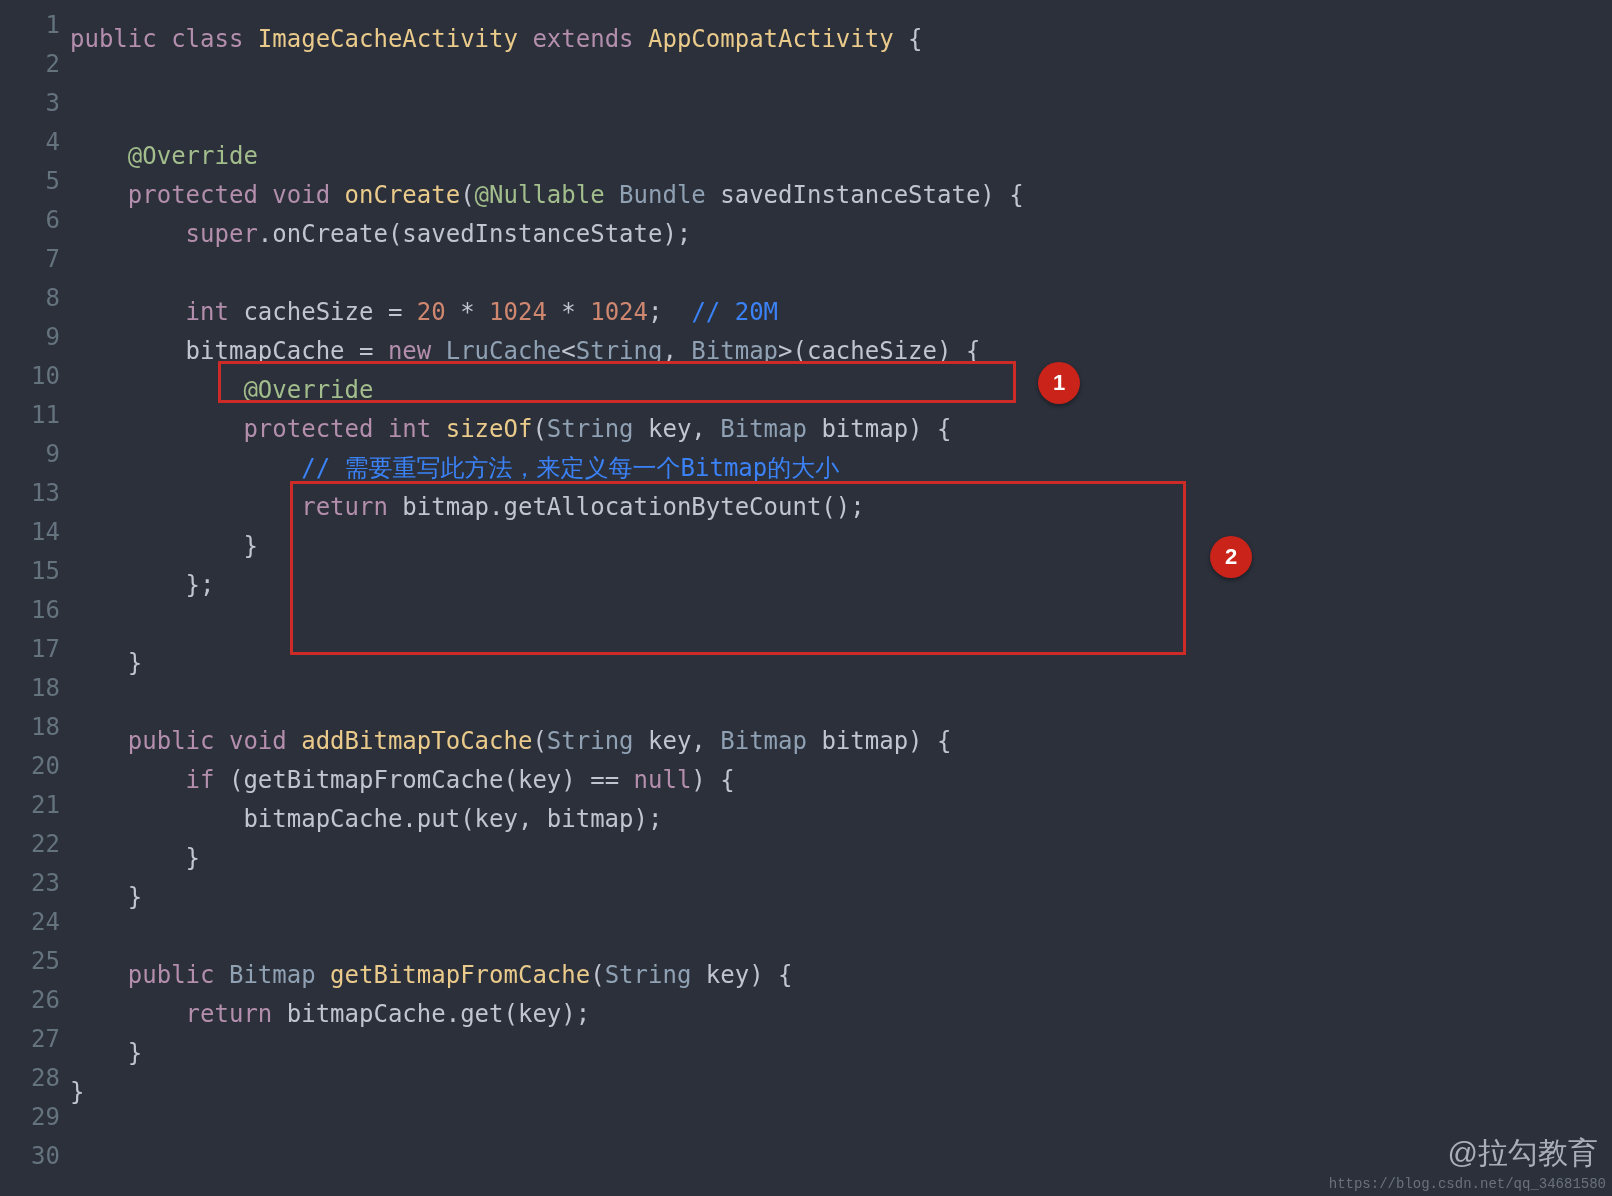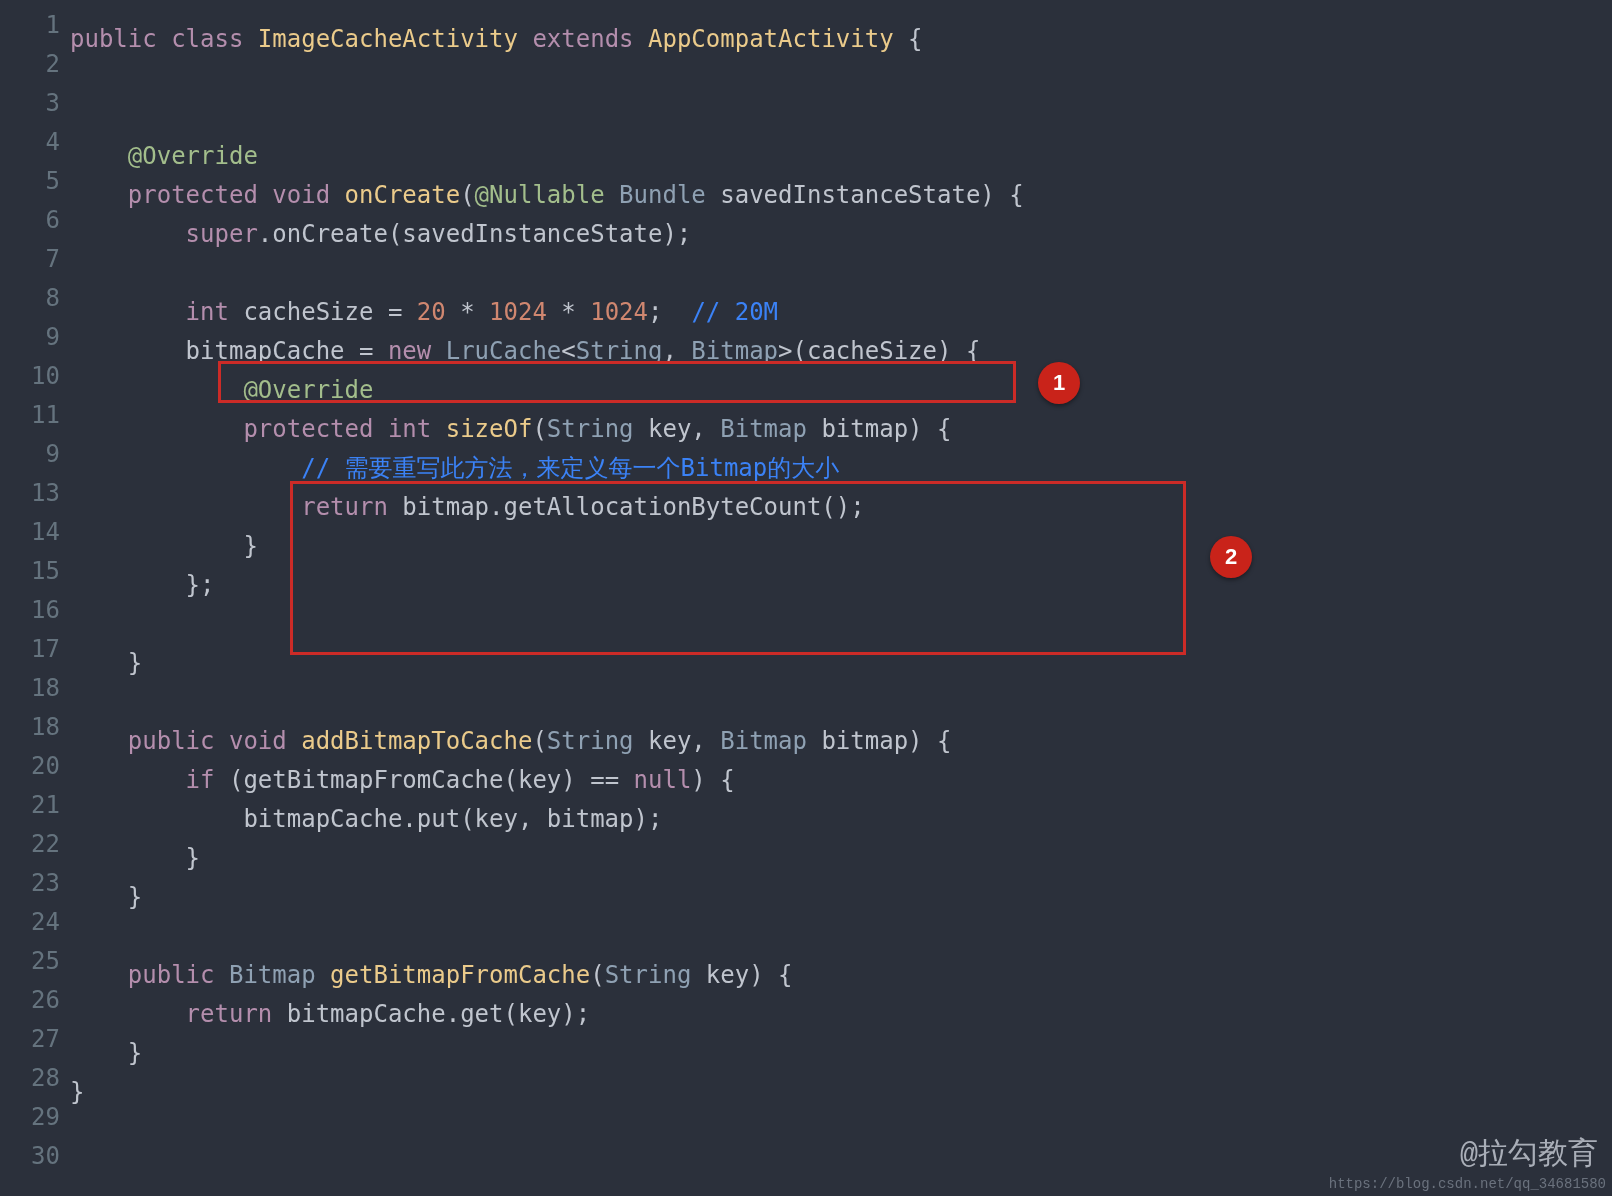--- a/index.html
+++ b/index.html
@@ -11,21 +11,21 @@
   .line{height:39px;line-height:39px;white-space:pre;color:#c0c5ce;}
   .kw{color:#b48ead;}     
   .type{color:#ebcb8b;}   
   .fn{color:#8fa1b3;}     
   .num{color:#d08770;}    
   .cmt{color:#3b82f6;}    
   .ann{color:#a3be8c;}    
   .txt{color:#c0c5ce;}    
   .hl-box{position:absolute;border:3px solid #cc2b27;box-sizing:border-box;pointer-events:none;}
   .badge{position:absolute;width:42px;height:42px;border-radius:50%;background:#c9231a;color:#fff;display:flex;align-items:center;justify-content:center;font-family:sans-serif;font-size:22px;font-weight:600;box-shadow:0 2px 4px rgba(0,0,0,.4);}
-  .watermark{position:absolute;right:14px;bottom:22px;color:#c0c5ce;font-family:Liberation Mono, monospace;font-size:30px;opacity:.85;}
+  .watermark{position:absolute;right:14px;bottom:22px;color:#c0c5ce;font-family:Liberation Sans, sans-serif;font-size:30px;opacity:.85;}
   .footer-url{position:absolute;right:6px;bottom:4px;color:#7a828e;font-family:Liberation Mono, monospace;font-size:14px;opacity:.8;}
 </style>
 </head>
 <body>
 
 <div class="editor">
   <div class="gutter" id="gutter">
       <div>1</div>
       <div>2</div>
       <div>3</div>

